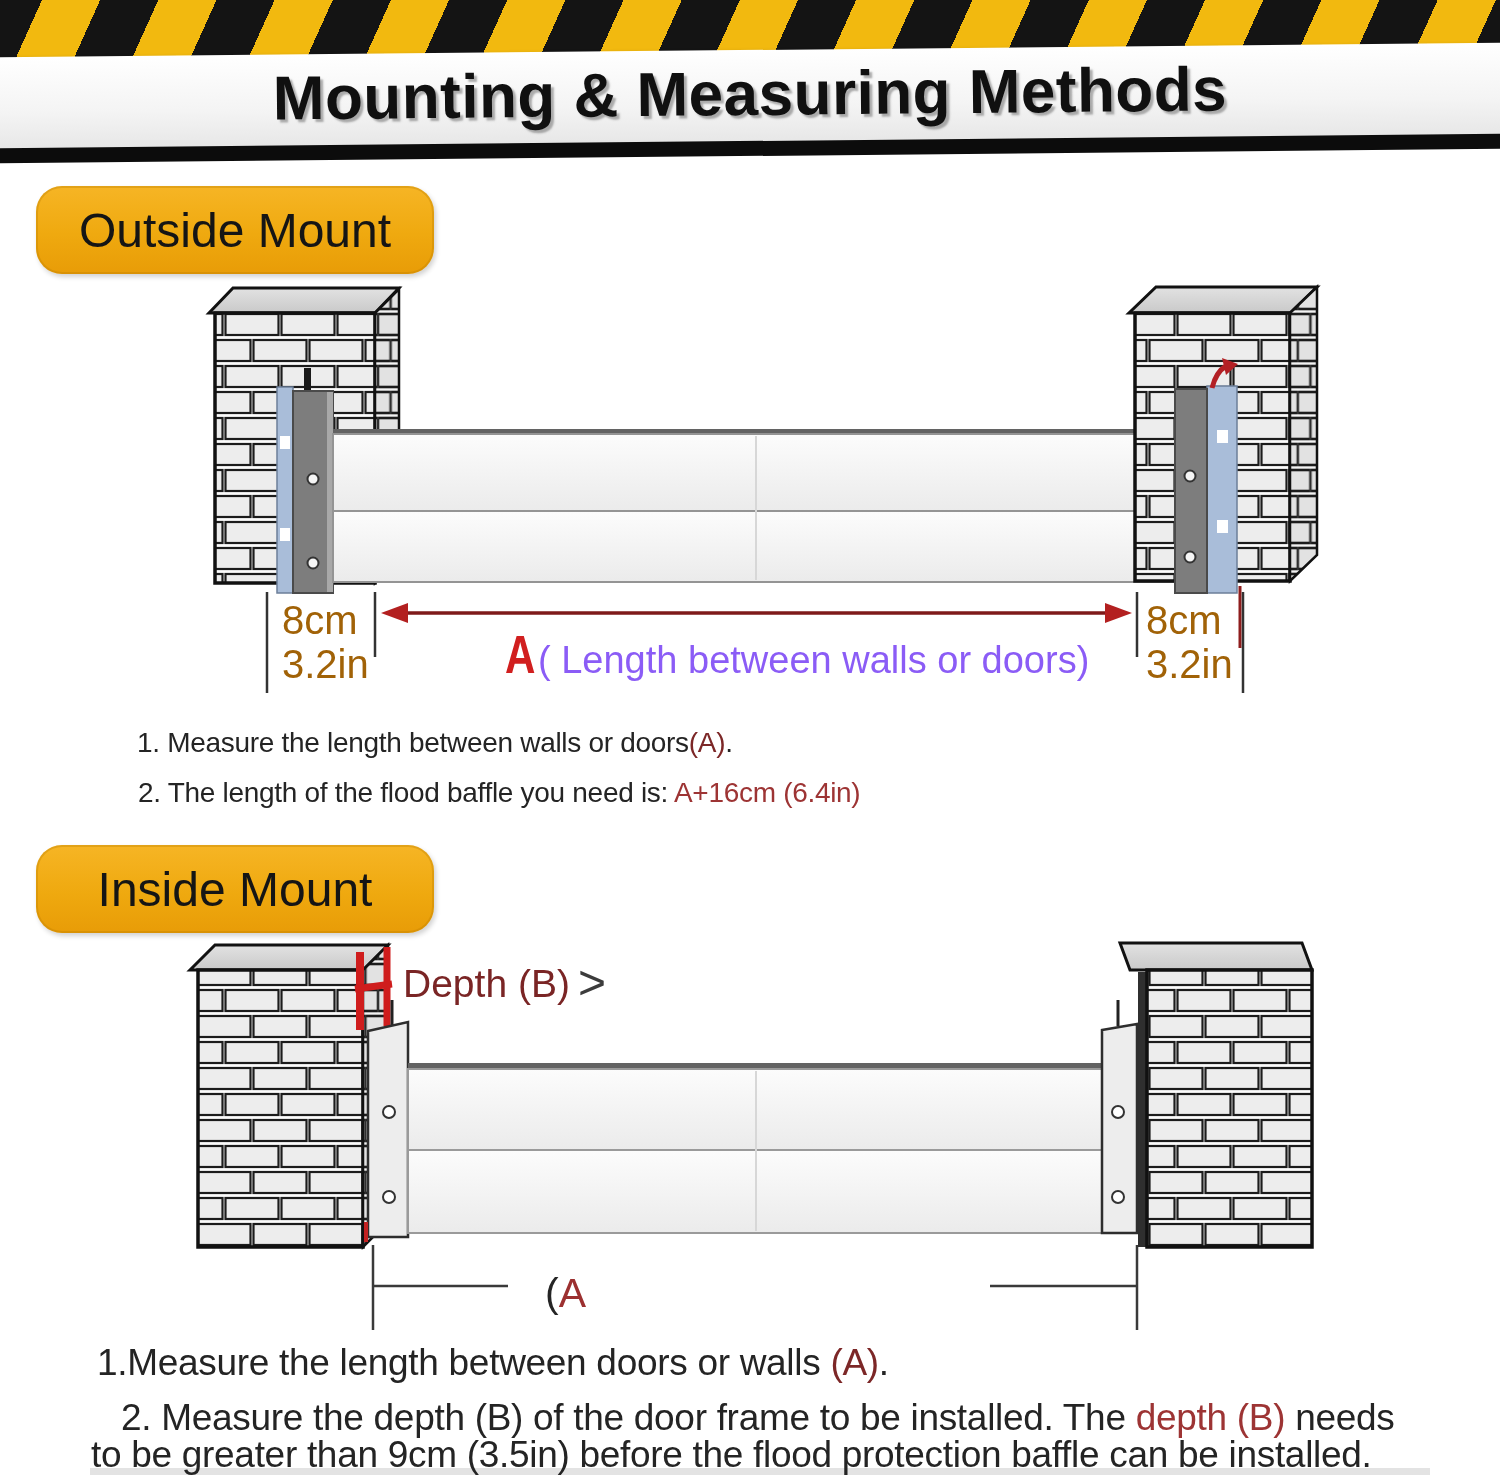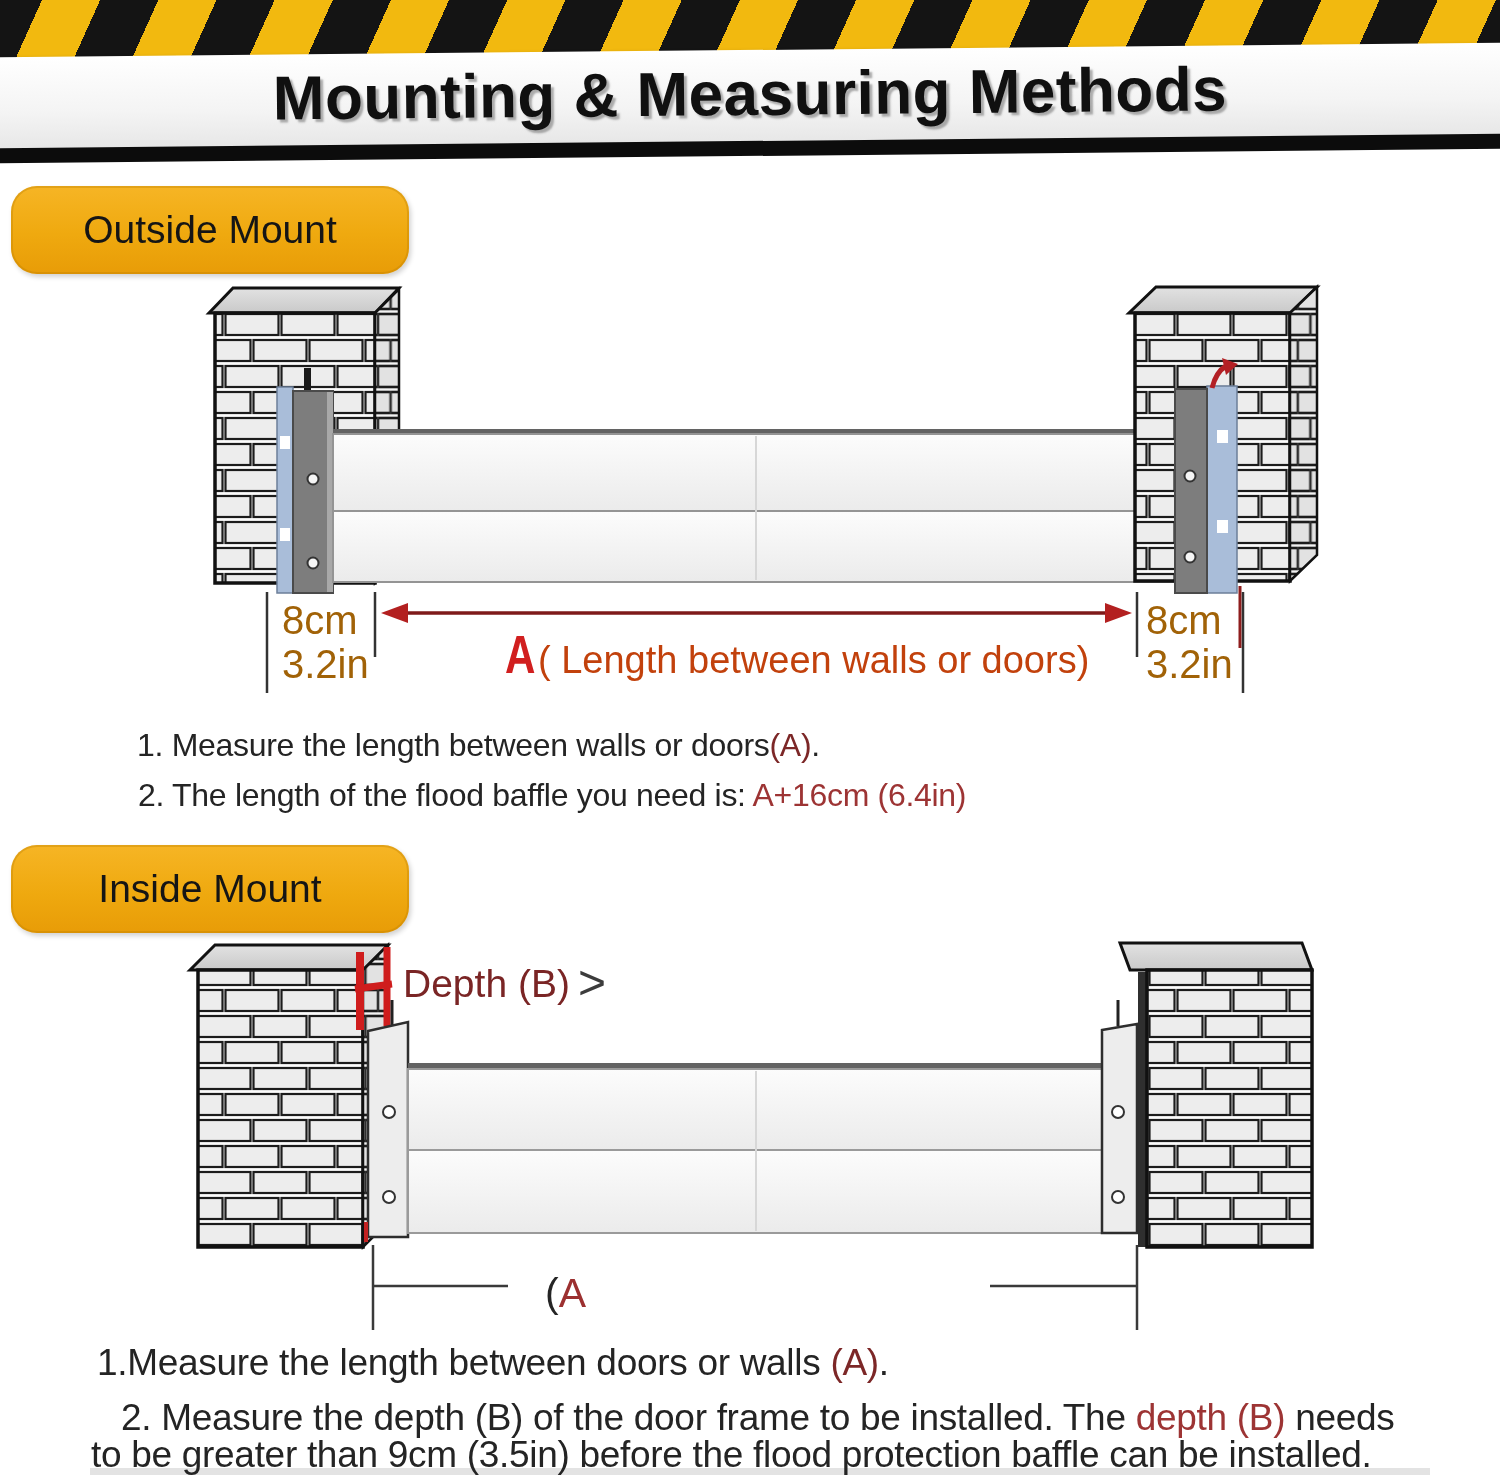--- a/index.html
+++ b/index.html
@@ -27,38 +27,38 @@
     transform:rotate(-0.55deg);
   }
   .banner-title{
     top:58px;left:0;width:1500px;text-align:center;
     font-size:62px;font-weight:bold;color:#101010;letter-spacing:0.5px;
     transform:rotate(-0.55deg);
     text-shadow:3px 3px 2px rgba(110,110,110,0.55);
   }
   
   .mount-label{
-    left:11px;width:398px;height:88px;border-radius:26px;
+    left:36px;width:398px;height:88px;border-radius:26px;
     background:linear-gradient(180deg,#f6b525 0%,#efa90f 55%,#e89c07 100%);
     box-shadow:inset 0 0 0 2px rgba(190,125,0,0.35),2px 3px 5px rgba(0,0,0,0.18);
     display:flex;align-items:center;justify-content:center;
-    font-size:39px;color:#151515;
+    font-size:48px;color:#151515;
   }
   #outside-label{top:186px;}
   #inside-label{top:845px;}
   
   .dim-text{font-size:40px;line-height:44px;color:#a16207;white-space:nowrap;}
   .a-length-label{display:flex;align-items:baseline;white-space:nowrap;}
   .a-length-label .big-a{
     font-size:54px;font-weight:bold;color:#d11f1f;
     display:inline-block;transform:scaleX(0.78);transform-origin:left bottom;
     margin-right:-6px;
   }
-  .a-length-label .rest{font-size:38px;color:#c2410c;}
-  .step{font-size:32px;color:#242424;white-space:nowrap;letter-spacing:-0.3px;}
+  .a-length-label .rest{font-size:38px;color:#8b5cf6;}
+  .step{font-size:28px;color:#242424;white-space:nowrap;letter-spacing:-0.3px;}
   .step .hl{color:#9d3434;}
   .step .hl-dk{color:#7c2727;}
   .bottom-step{font-size:37px;}
   .depth-label{display:flex;align-items:baseline;white-space:nowrap;}
   .depth-label .dlabel{font-size:39px;color:#7a2525;margin-right:8px;}
   .depth-label .dgt{font-size:48px;color:#3c3c3c;position:relative;top:2px;margin-right:4px;}
   .depth-label .dvalue{font-size:43px;color:#ba3232;}
   .length-custom{display:flex;align-items:baseline;white-space:nowrap;font-size:41px;color:#252525;}
   .length-custom .mid-a{color:#9c3030;}
   .bottom-strip{top:1468px;left:90px;width:1340px;height:7px;background:#e3e3e3;}

